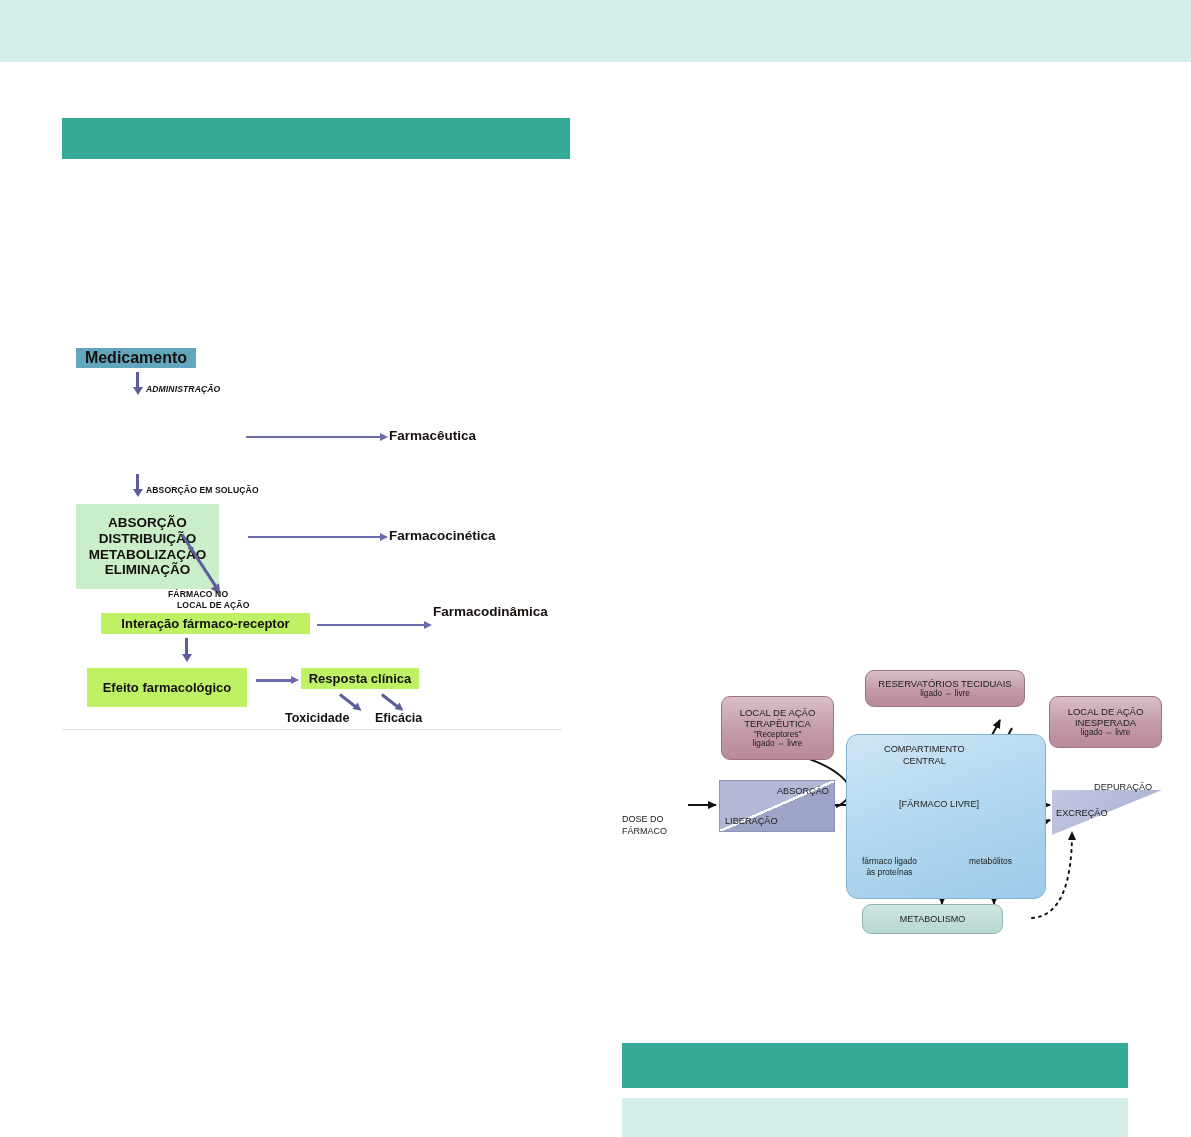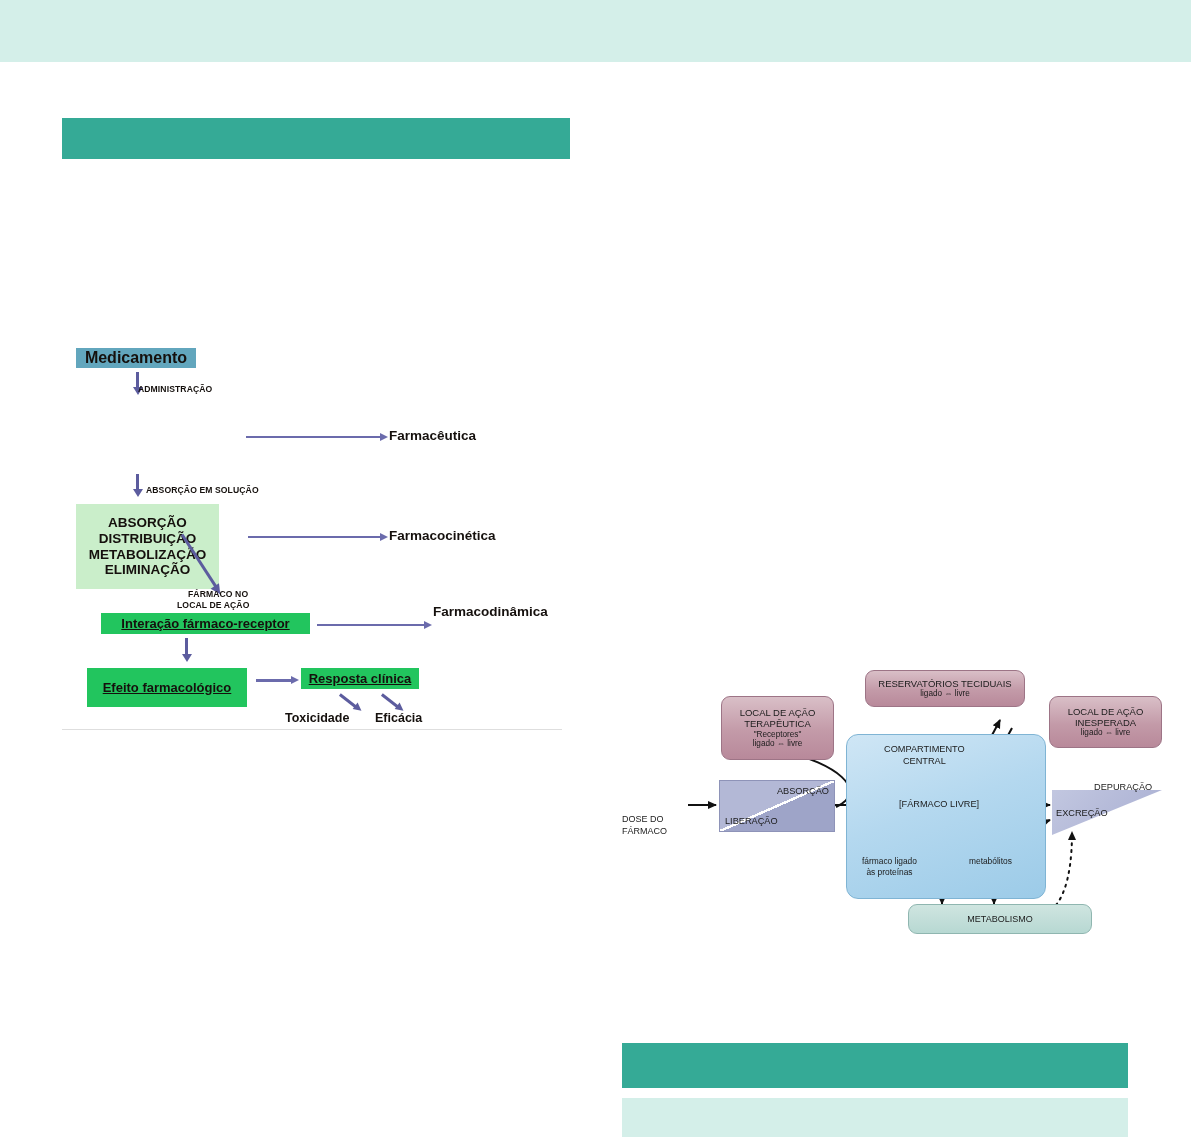--- a/index.html
+++ b/index.html
@@ -46,21 +46,21 @@
     align-items: center; justify-content: center;
     font-weight: bold;
     color: #15100d;
     line-height: 1.18;
     text-align: center;
     white-space: nowrap;
   }
   .fc-box.teal   { background: #62a6bd; }
   .fc-box.orange { background: #f9cc9a; }
   .fc-box.green  { background: #caeeca; }
-  .fc-box.cyan   { background: #22c55e; text-decoration: underline; }
+  .fc-box.cyan   { background: #bef264; }
 
   .fc-label {
     position: absolute;
     font-weight: bold;
     color: #15100d;
     white-space: nowrap;
     line-height: 1.12;
     text-align: center;
   }
   .fc-label.right-term { font-size: 13.5px; }
@@ -251,41 +251,41 @@
 <div class="bar-solid-br"></div>
 <div class="bar-light-br"></div>
 
 <div class="flowchart">
 
   <div class="fc-box teal" style="left:14px; top:0px; width:120px; height:20px; font-size:16px;">
     <span>Medicamento</span>
   </div>
 
   <div class="ar-v" style="left:74px; top:24px; height:16px;"></div>
-  <div class="fc-label small-caps" style="left:76px; top:37px;">ADMINISTRAÇÃO</div>
+  <div class="fc-label small-caps" style="left:84px; top:37px;font-style:italic;">ADMINISTRAÇÃO</div>
 
 
   <div class="ar-h" style="left:184px; top:88px; width:135px;"></div>
   <div class="fc-label right-term" style="left:327px; top:80px;">Farmacêutica</div>
 
   <div class="ar-v" style="left:74px; top:126px; height:16px;"></div>
   <div class="fc-label small-caps" style="left:84px; top:138px;">ABSORÇÃO EM SOLUÇÃO</div>
 
   <div class="fc-box green" style="left:14px; top:156px; width:143px; height:85px; font-size:13.5px;">
     <span>ABSORÇÃO</span>
     <span>DISTRIBUIÇÃO</span>
     <span>METABOLIZAÇÃO</span>
     <span>ELIMINAÇÃO</span>
   </div>
 
   <div class="ar-h" style="left:186px; top:188px; width:133px;"></div>
   <div class="fc-label right-term" style="left:327px; top:180px;">Farmacocinética</div>
 
   <div class="ar-diag" style="left:120px; top:185px; width:64px; transform:rotate(57deg);"></div>
-  <div class="fc-label small-caps" style="left:126px; top:242px;">FÁRMACO NO</div>
+  <div class="fc-label small-caps" style="left:106px; top:242px;">FÁRMACO NO</div>
   <div class="fc-label small-caps" style="left:115px; top:253px;">LOCAL DE AÇÃO</div>
 
   <div class="fc-box cyan" style="left:39px; top:265px; width:209px; height:21px; font-size:13px;">
     <span>Interação fármaco-receptor</span>
   </div>
 
   <div class="ar-h" style="left:255px; top:276px; width:108px;"></div>
   <div class="fc-label right-term" style="left:371px; top:256px;">Farmacodinâmica</div>
 
   <div class="ar-v" style="left:123px; top:290px; height:17px;"></div>
@@ -388,20 +388,20 @@
 
   <div class="pk-free" style="left:277px; top:159px;">[FÁRMACO LIVRE]</div>
 
   <div class="pk-inner-text" style="left:240px; top:216px;">
     <div>fármaco ligado</div>
     <div>às proteínas</div>
   </div>
 
   <div class="pk-inner-text" style="left:347px; top:216px;">metabólitos</div>
 
-  <div class="pk-metab" style="left:240px; top:264px; width:184px; height:30px;margin-left:46px;">
+  <div class="pk-metab" style="left:240px; top:264px; width:141px; height:30px;">
     <span>METABOLISMO</span>
   </div>
 
   <div class="pk-tri-outline" style="left:430px; top:150px; width:110px; height:45px;"></div>
   <div class="pk-lbl-dep" style="left:472px; top:142px;">DEPURAÇÃO</div>
   <div class="pk-lbl-exc" style="left:434px; top:168px;">EXCREÇÃO</div>
 </div>
 
 </body></html>

